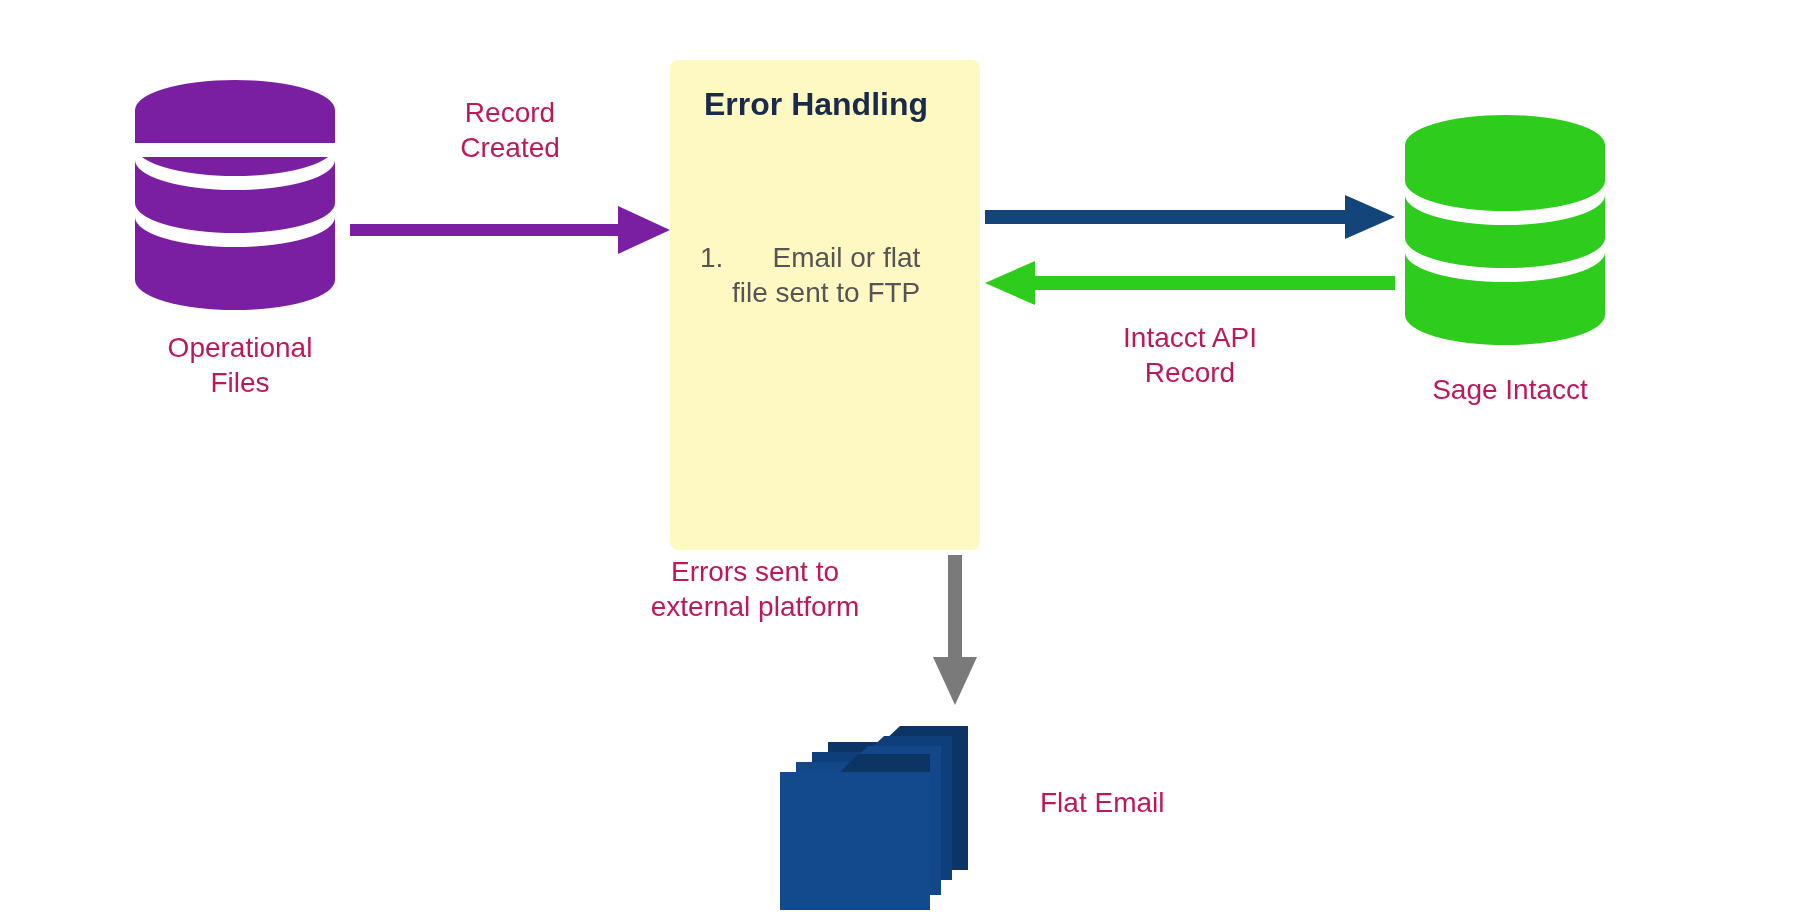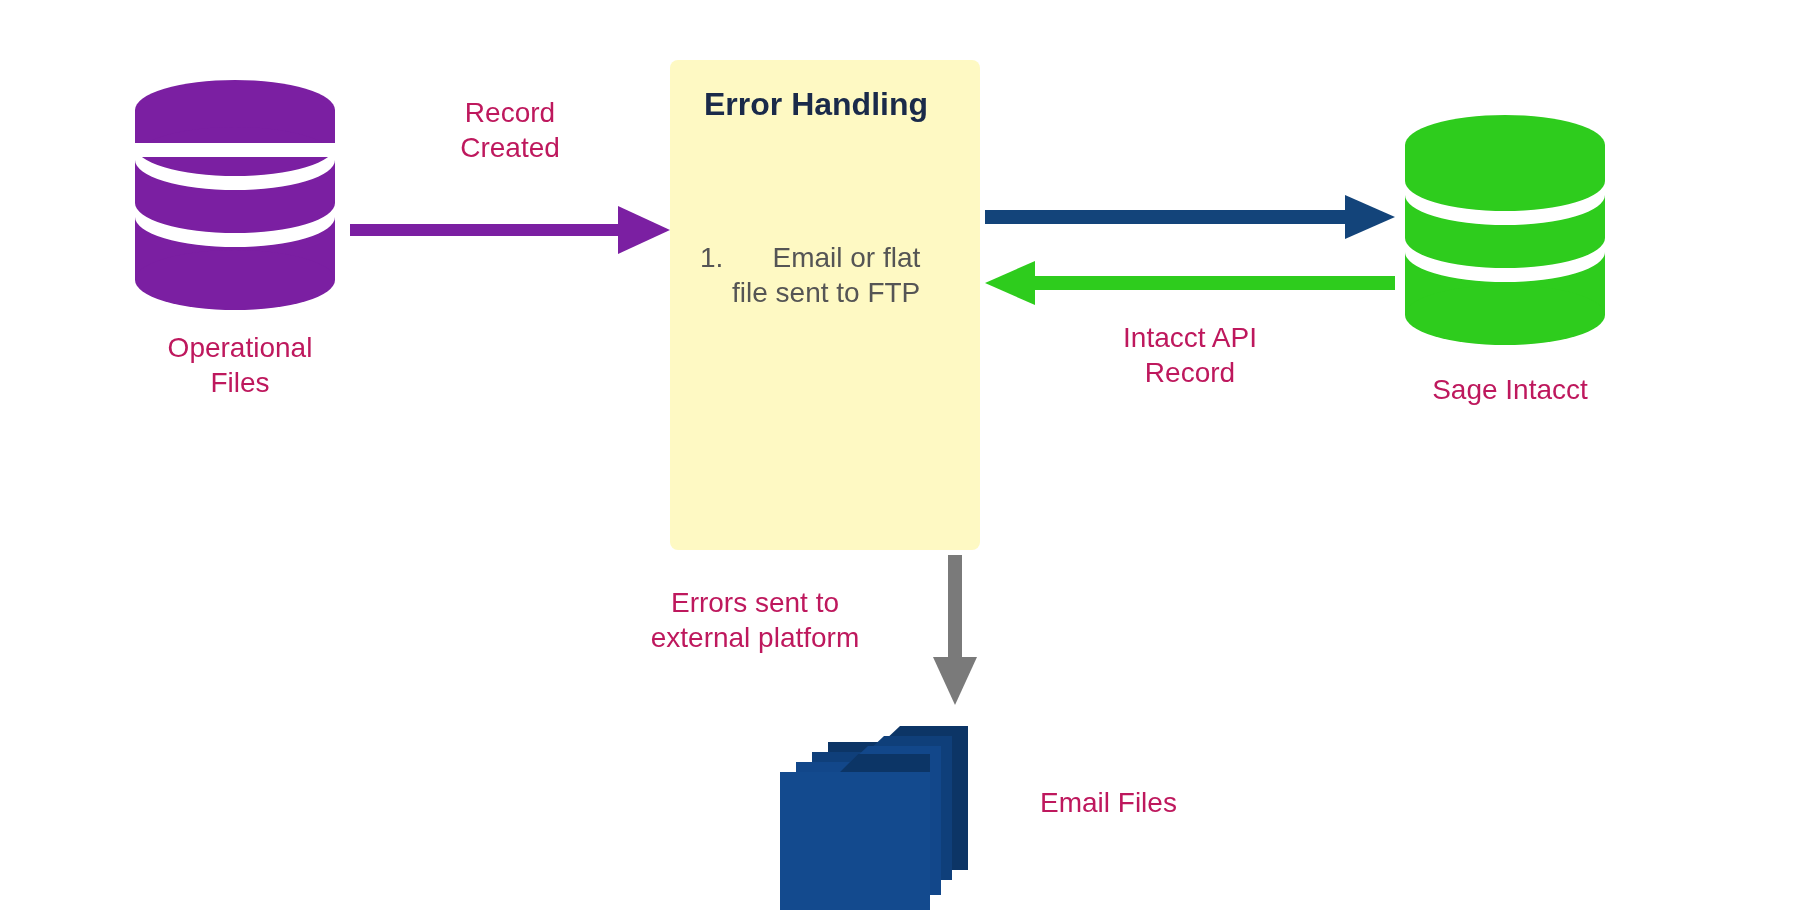--- a/index.html
+++ b/index.html
@@ -109,21 +109,21 @@
       <path d="M5 66 A100 30 0 0 0 205 66 L205 80 A100 30 0 0 1 5 80 Z" fill="#ffffff"></path>
       <path d="M5 123 A100 30 0 0 0 205 123 L205 137 A100 30 0 0 1 5 137 Z" fill="#ffffff"></path>
     </g>
   </svg>
   <div class="label" style="left:1380px; top:360px; width:260px;margin-top:12px;">Sage Intacct</div>
 
   <svg class="arrow" style="left:930px; top:555px;" width="50" height="150" viewBox="0 0 50 150">
     <line x1="25" y1="0" x2="25" y2="112" stroke="#7a7a7a" stroke-width="14"></line>
     <polygon points="25,150 3,102 47,102" fill="#7a7a7a"></polygon>
   </svg>
-  <div class="label" style="left:590px; top:585px; width:330px; text-align:center;">Errors sent to
+  <div class="label" style="left:590px; top:554px; width:330px; text-align:center;">Errors sent to
 external platform</div>
 
   <svg class="icon" style="left:780px; top:720px;" width="230" height="190" viewBox="0 0 230 190">
 
     <g>
       <g transform="translate(48,0)">
         <path d="M0 22 L55 22 L72 6 L140 6 L140 150 L0 150 Z" fill="#0c3566"></path>
       </g>
       <g transform="translate(32,10)">
         <path d="M0 22 L55 22 L72 6 L140 6 L140 150 L0 150 Z" fill="#0f3f7a"></path>
@@ -131,15 +131,15 @@
       <g transform="translate(16,20)">
         <path d="M0 22 L55 22 L72 6 L145 6 L145 155 L0 155 Z" fill="#12478a"></path>
       </g>
 
       <g transform="translate(0,30)">
         <path d="M0 22 L60 22 L78 4 L150 4 L150 160 L0 160 Z" fill="#134a8e"></path>
         <path d="M0 22 L60 22 L78 4 L150 4 L150 22 Z" fill="#0c3566"></path>
       </g>
     </g>
   </svg>
-  <div class="label" style="left:1040px; top:785px; width:200px; text-align:left;">Email Files</div>
+  <div class="label" style="left:1040px; top:785px; width:200px; text-align:left;">Flat Email</div>
 
 </div>
 
 </body></html>

